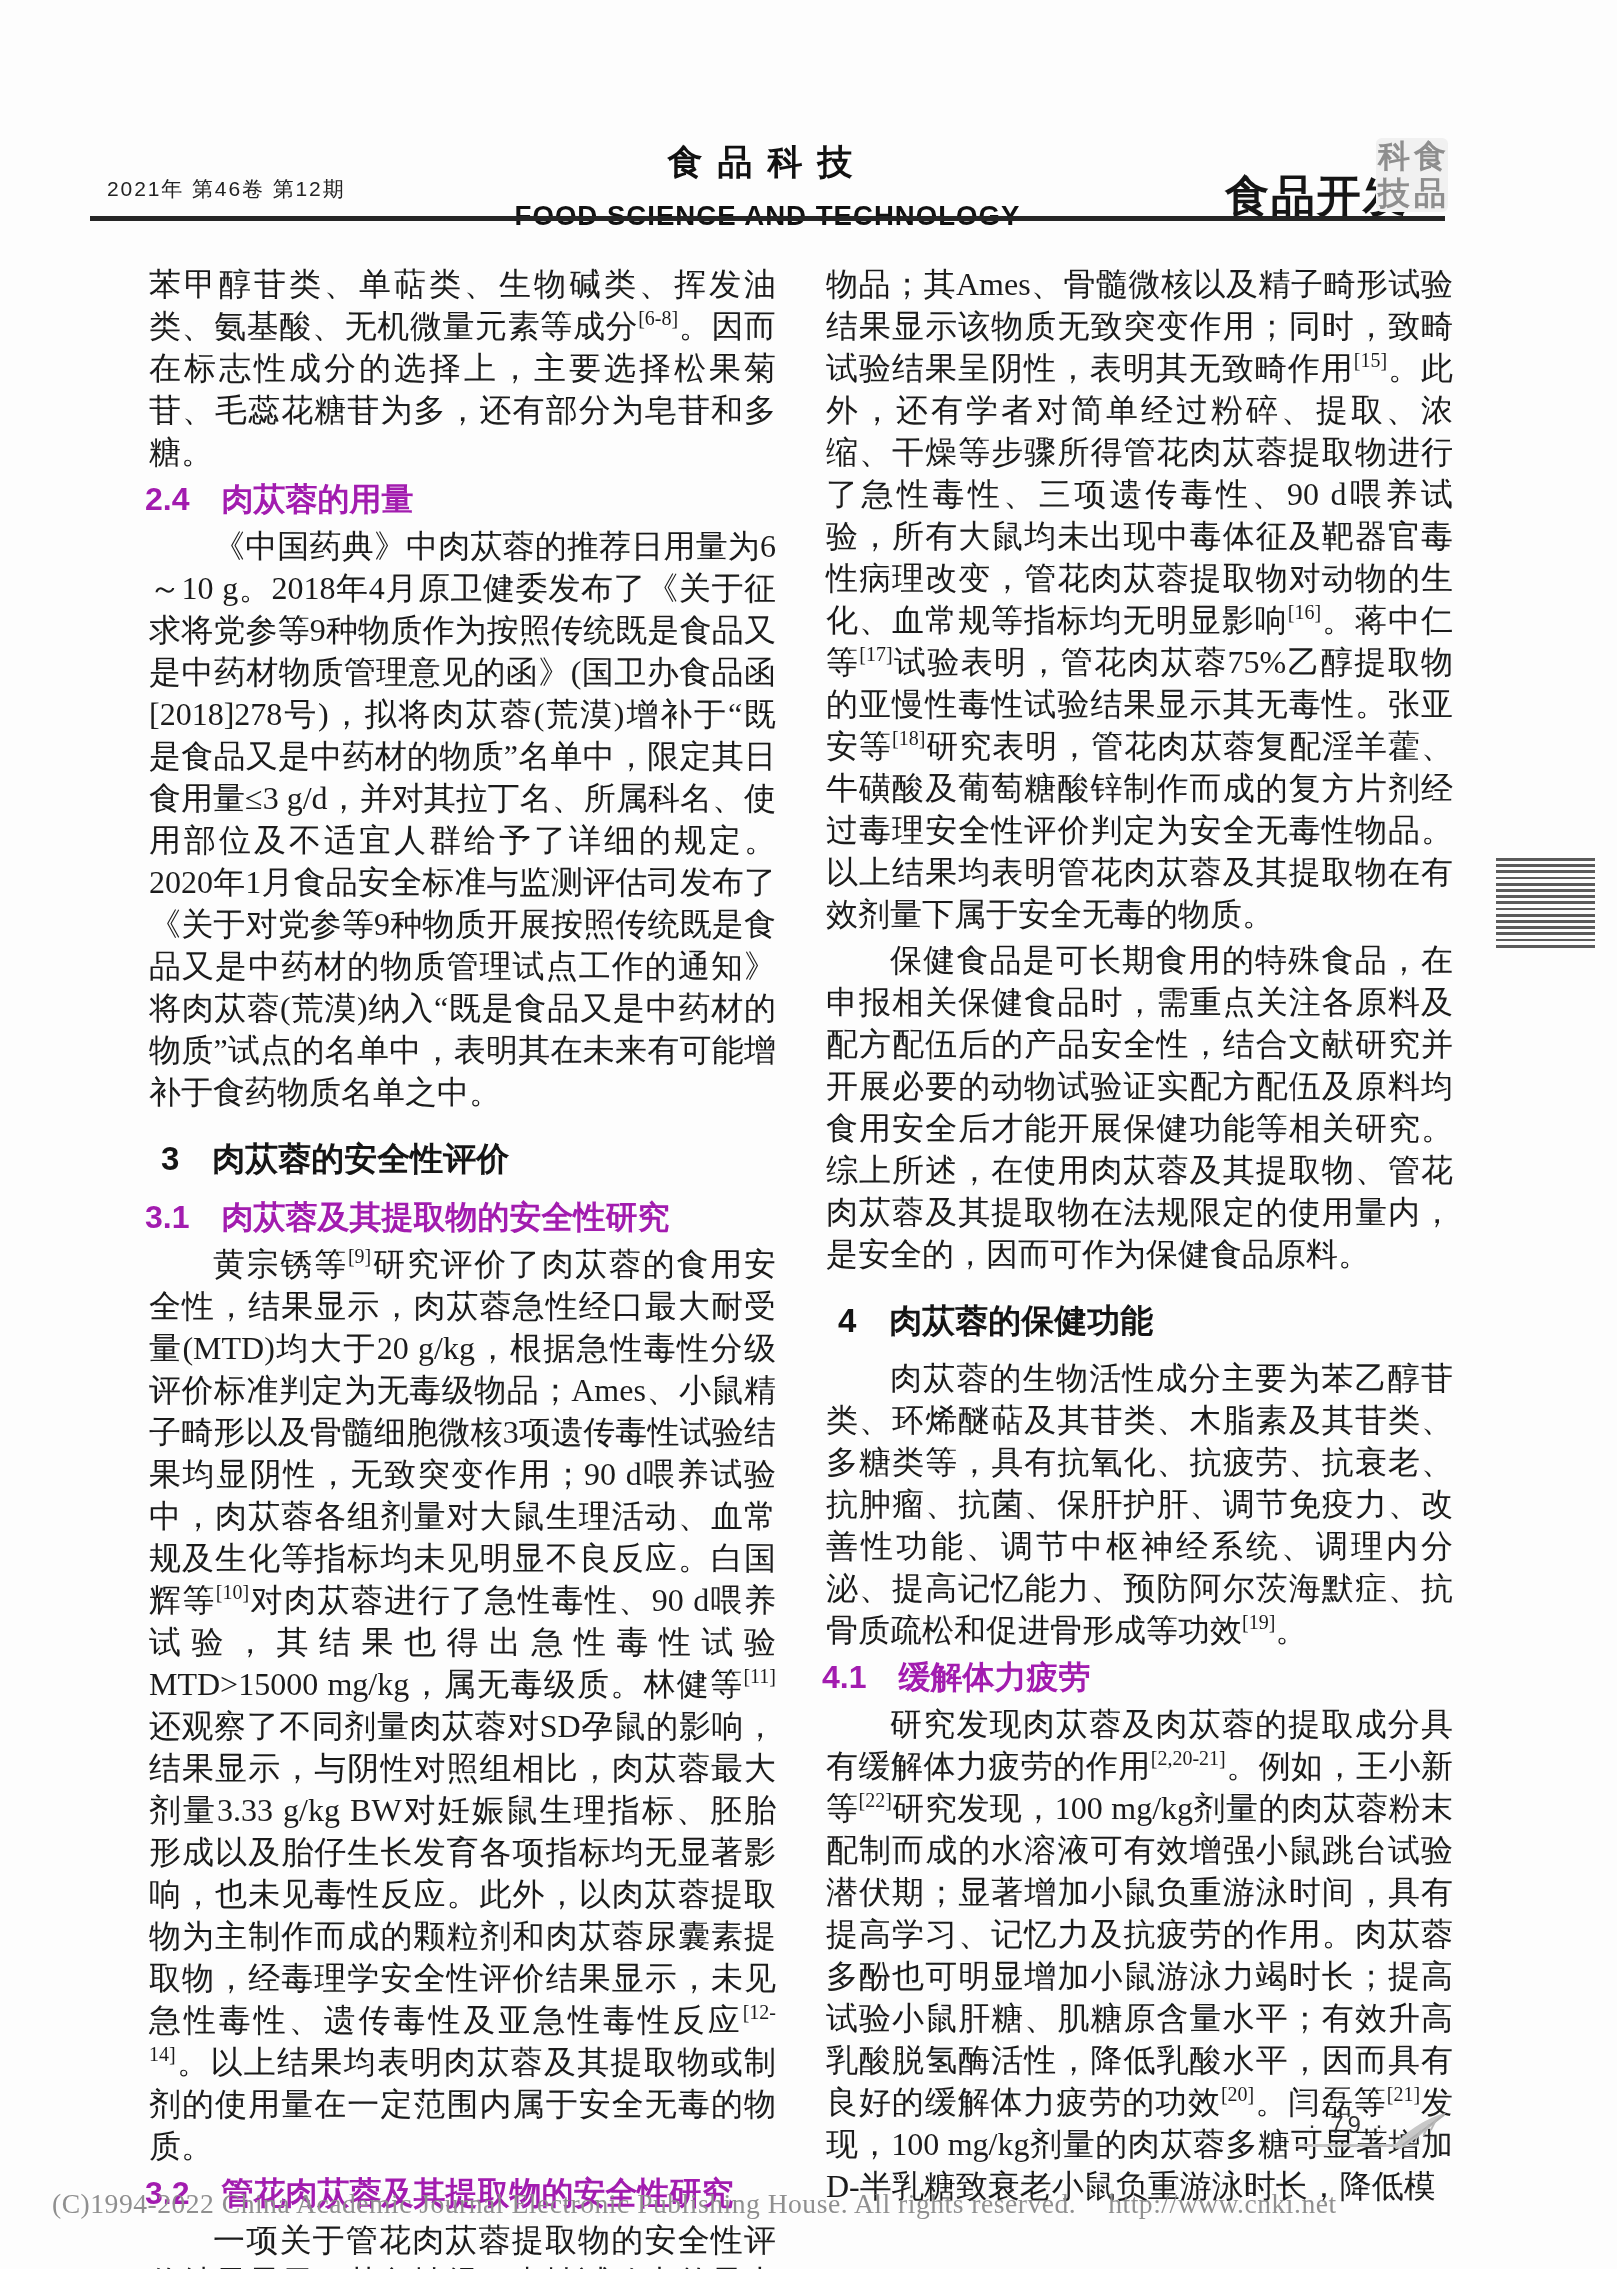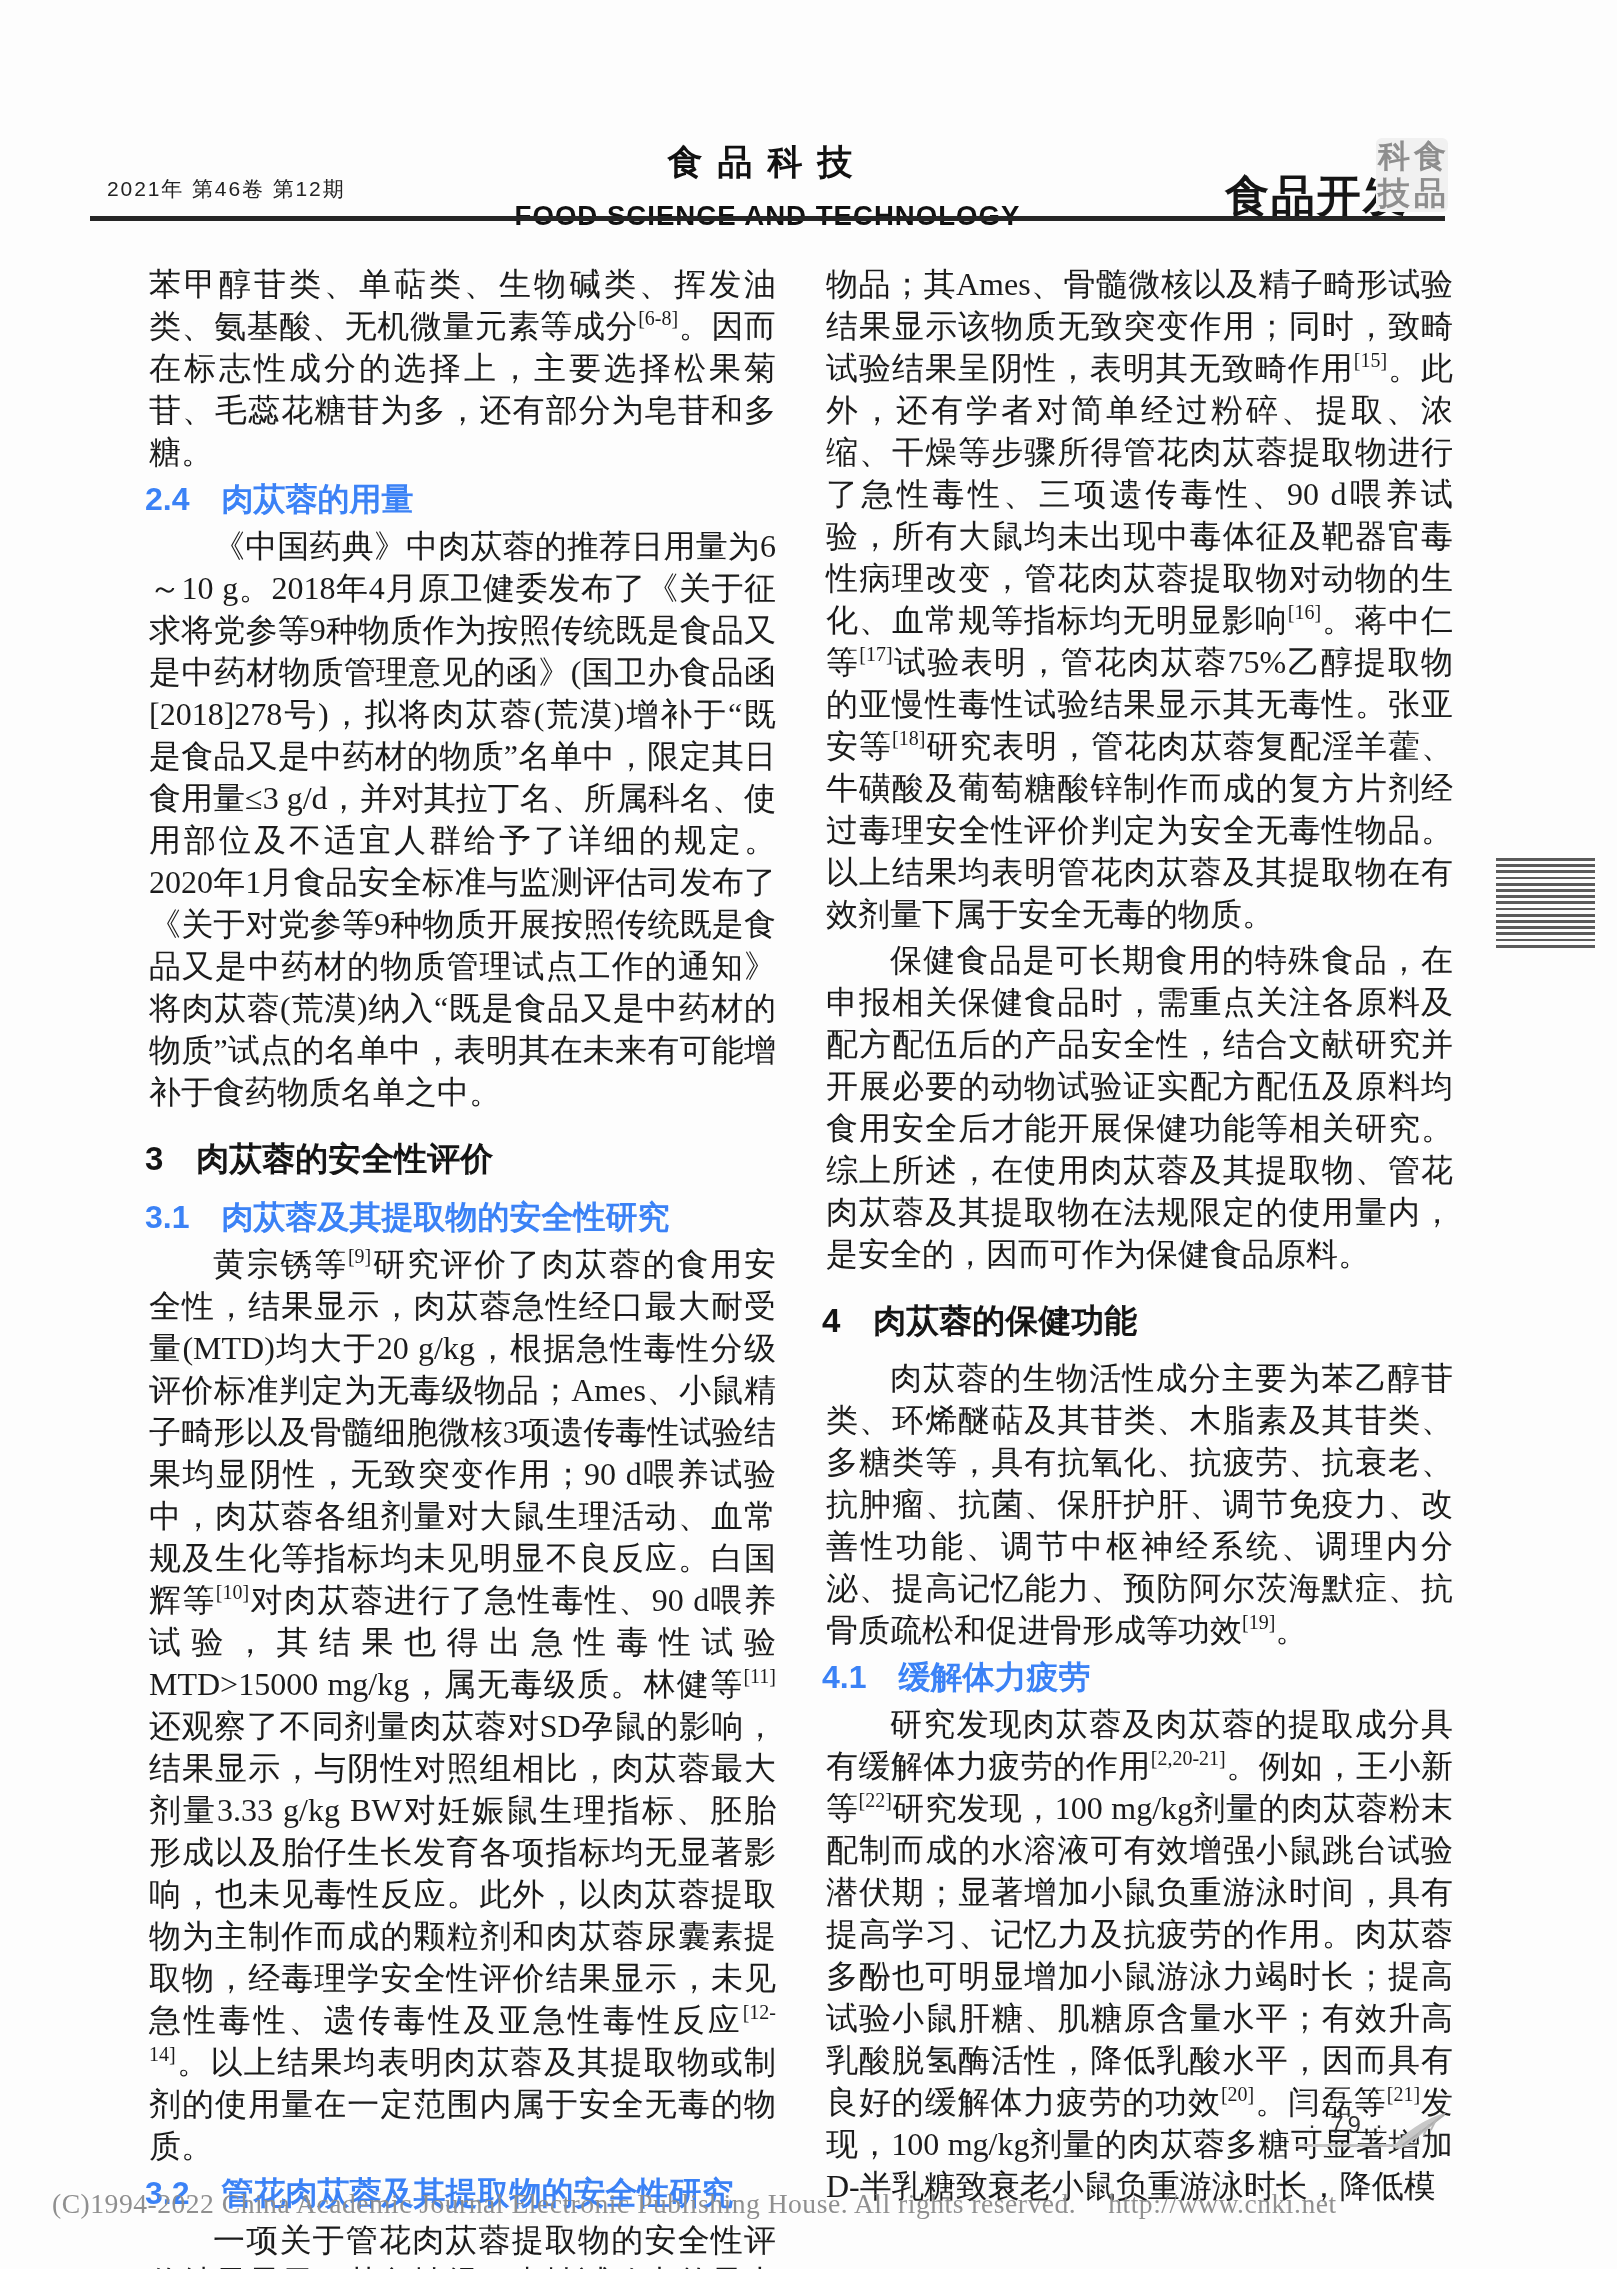--- a/index.html
+++ b/index.html
@@ -47,26 +47,26 @@
   .columns{
     position:absolute;left:145px;top:259px;width:1313px;
     display:flex;gap:42px;
   }
   .col{width:635px;font-size:32px;line-height:42px;text-align:justify;}
   .col p{margin:4px;}
   .col p.indent{text-indent:2em;}
   .col h2{
     font-family:"Liberation Sans","DejaVu Sans",sans-serif;
     font-size:33px;font-weight:bold;line-height:42px;
-    margin:25px 0 15px 0;color:#151515;
+    margin:25px 0 15px 16px;color:#151515;
   }
   .col h3{
     font-family:"Liberation Sans","DejaVu Sans",sans-serif;
     font-size:32px;font-weight:bold;line-height:44px;
-    margin:1.9px 0;color:#3b82f6;
+    margin:1.9px 0;color:#a21caf;
   }
   .col sup{font-size:20px;line-height:0;vertical-align:super;}
   
   .edge-marker{
     position:absolute;left:1496px;top:858px;width:99px;height:93px;
     background:repeating-linear-gradient(to bottom,#5a5a5a 0px,#5a5a5a 2.9px,#fdfdfd 2.9px,#fdfdfd 6.2px);
   }
   .pageno{
     position:absolute;left:1308px;top:2111px;
     font-family:"Liberation Sans","DejaVu Sans",sans-serif;

